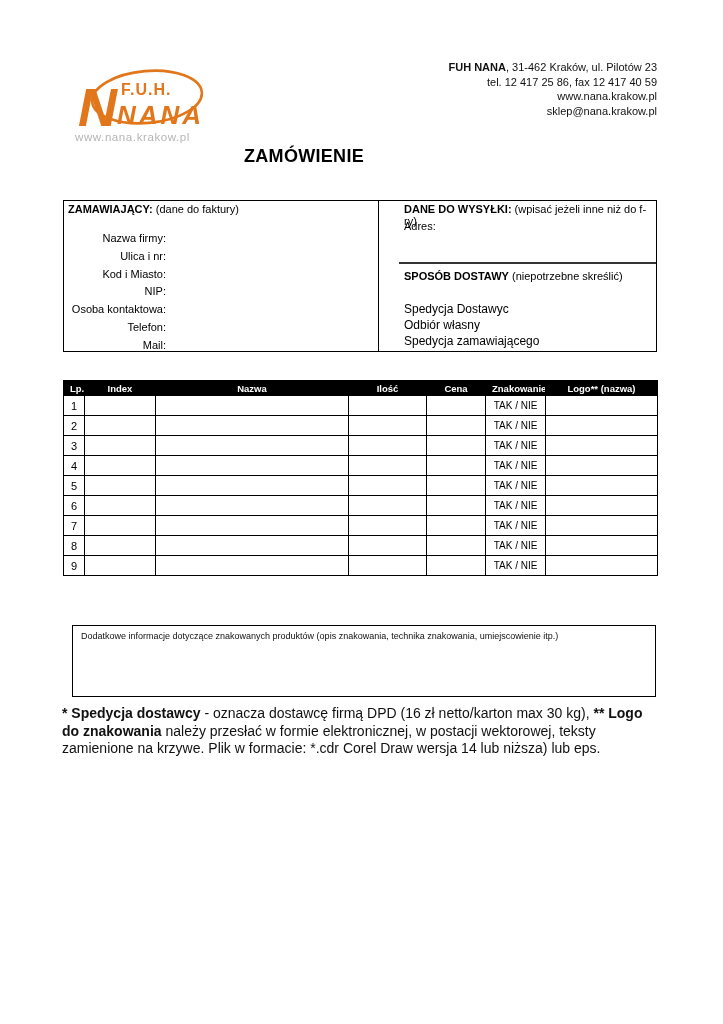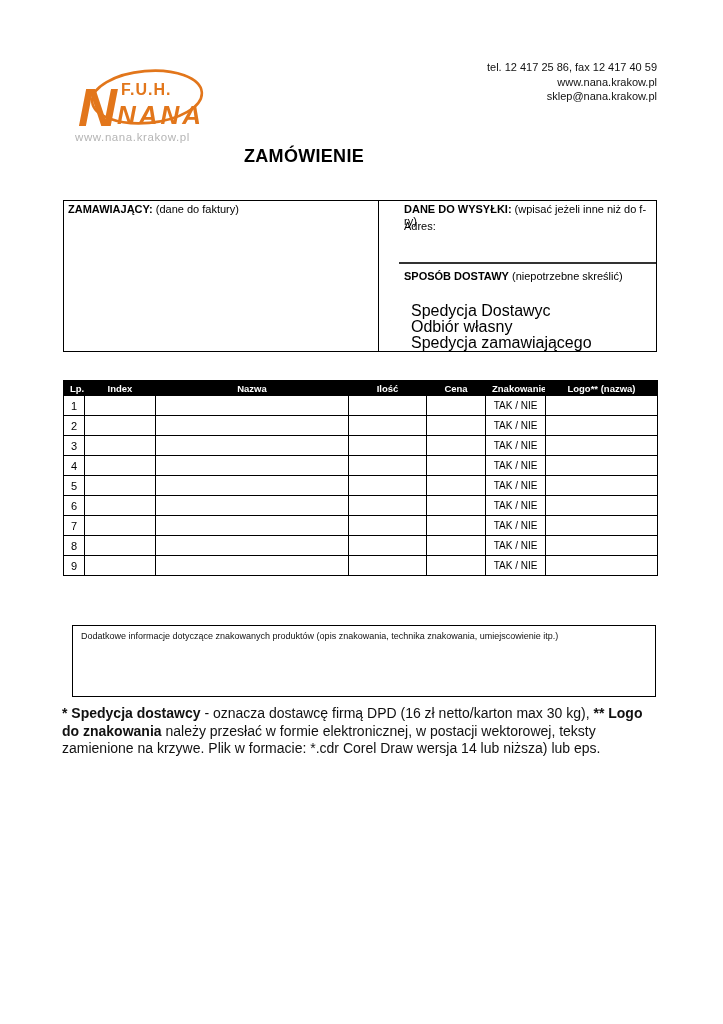--- a/index.html
+++ b/index.html
@@ -29,21 +29,21 @@
     position:absolute; left:63px; top:200px; width:594px; height:152px;
     border:1px solid #000; display:flex;gap:20px;
   }
   .form-left { width:315px; border-right:1px solid #000; position:relative; padding:2px 4px; font-size:11px; }
   .form-left .labels { position:absolute; top:29px; left:2px; width:100px; text-align:right; }
   .form-left .labels div { height:17.8px; line-height:17.8px; white-space:nowrap; }
   .form-right { flex:1; position:relative; font-size:11px; }
   .ship-top { height:63px; border-bottom:2px solid #333; padding:2px 5px; position:relative; }
   .ship-addr { position:absolute; top:19px; left:5px; }
   .ship-bottom { position:relative; height:85px; padding:6px 5px; }
-  .ship-opt { position:absolute; left:12px; font-size:16px; white-space:nowrap; }
+  .ship-opt { position:absolute; left:5px; font-size:12px; white-space:nowrap; }
   .opt0 { top:38px; } .opt1 { top:54px; } .opt2 { top:70px; }
 
   
   .order-table {
     position:absolute; left:63px; top:380px; width:594px;
     border-collapse:collapse; table-layout:fixed;
   }
   .order-table th {
     background:#000; color:#fff; font-size:9.5px; font-weight:bold;
     height:15px; border:1.5px solid #000; padding:0 6px; overflow:hidden; white-space:nowrap;
@@ -76,30 +76,40 @@
     <svg width="130" height="82" viewBox="0 0 130 82">
       <ellipse cx="73" cy="33" rx="55" ry="26" fill="none" stroke="#E2761B" stroke-width="2.6" transform="rotate(-5 73 33)"></ellipse>
       <text x="4" y="62" font-family="Liberation Sans, sans-serif" font-size="54" font-weight="bold" font-style="italic" fill="#E2761B">N</text>
       <text x="47" y="31" font-family="Liberation Sans, sans-serif" font-size="16" font-weight="bold" fill="#E2761B" letter-spacing="1">F.U.H.</text>
       <text x="43" y="60" font-family="Liberation Sans, sans-serif" font-size="26" font-weight="bold" font-style="italic" fill="#E2761B" letter-spacing="3">NANA</text>
       <text x="1" y="77" font-family="Liberation Sans, sans-serif" font-size="11.5" fill="#B5B5B5" letter-spacing="0.6">www.nana.krakow.pl</text>
     </svg>
   </div>
 
   <div class="company-info">
+    <div><span class="b">FUH NANA</span><span>, 31-462 Kraków, ul. Pilotów 23</span></div>
     <div>tel. 12 417 25 86, fax 12 417 40 59</div>
     <div>www.nana.krakow.pl</div>
     <div>sklep@nana.krakow.pl</div>
   </div>
 
   <div class="page-title">ZAMÓWIENIE</div>
 
   <div class="form-box">
     <div class="form-left">
       <div><span class="b">ZAMAWIAJĄCY:</span><span> (dane do faktury)</span></div>
+      <div class="labels">
+        <div>Nazwa firmy:</div>
+        <div>Ulica i nr:</div>
+        <div>Kod i Miasto:</div>
+        <div>NIP:</div>
+        <div>Osoba kontaktowa:</div>
+        <div>Telefon:</div>
+        <div>Mail:</div>
+      </div>
     </div>
     <div class="form-right">
       <div class="ship-top">
         <div><span class="b">DANE DO WYSYŁKI:</span><span> (wpisać jeżeli inne niż do f-ry)</span></div>
         <div class="ship-addr">Adres:</div>
       </div>
       <div class="ship-bottom">
         <div><span class="b">SPOSÓB DOSTAWY</span><span> (niepotrzebne skreślić)</span></div>
         <div class="ship-opt opt0">Spedycja Dostawyc</div>
         <div class="ship-opt opt1">Odbiór własny</div>

